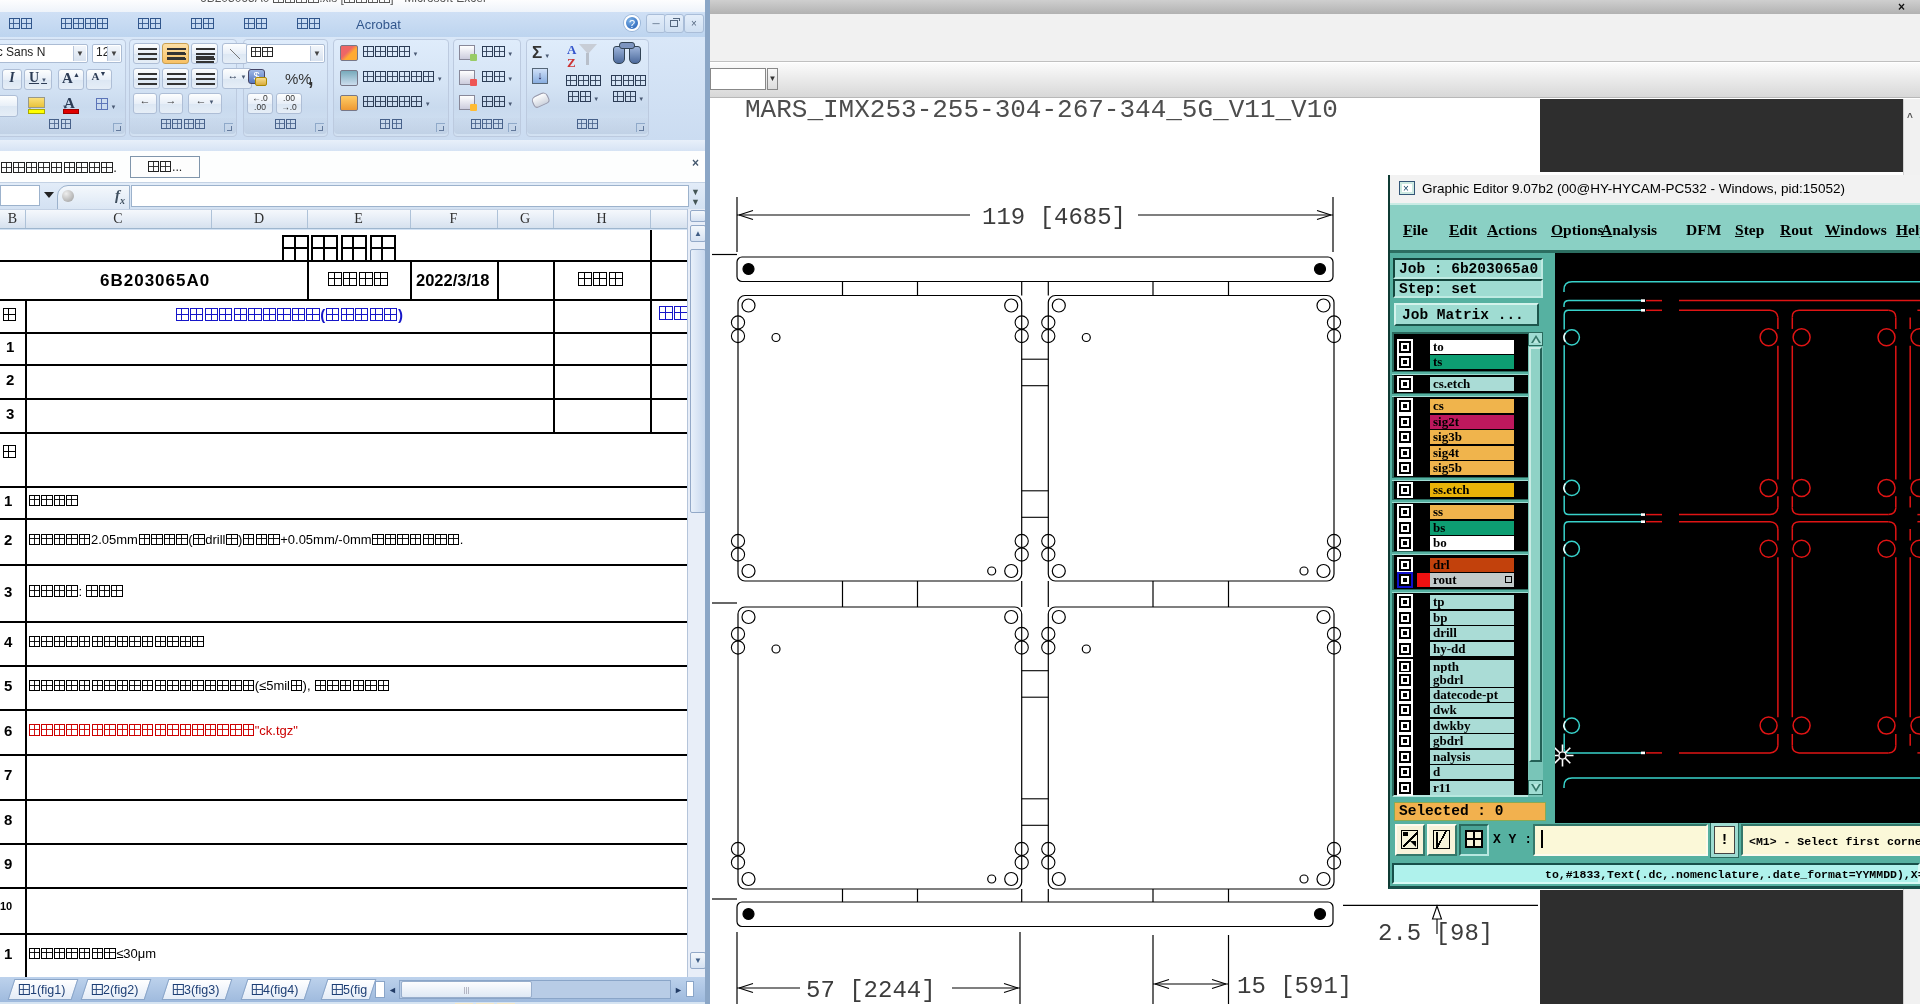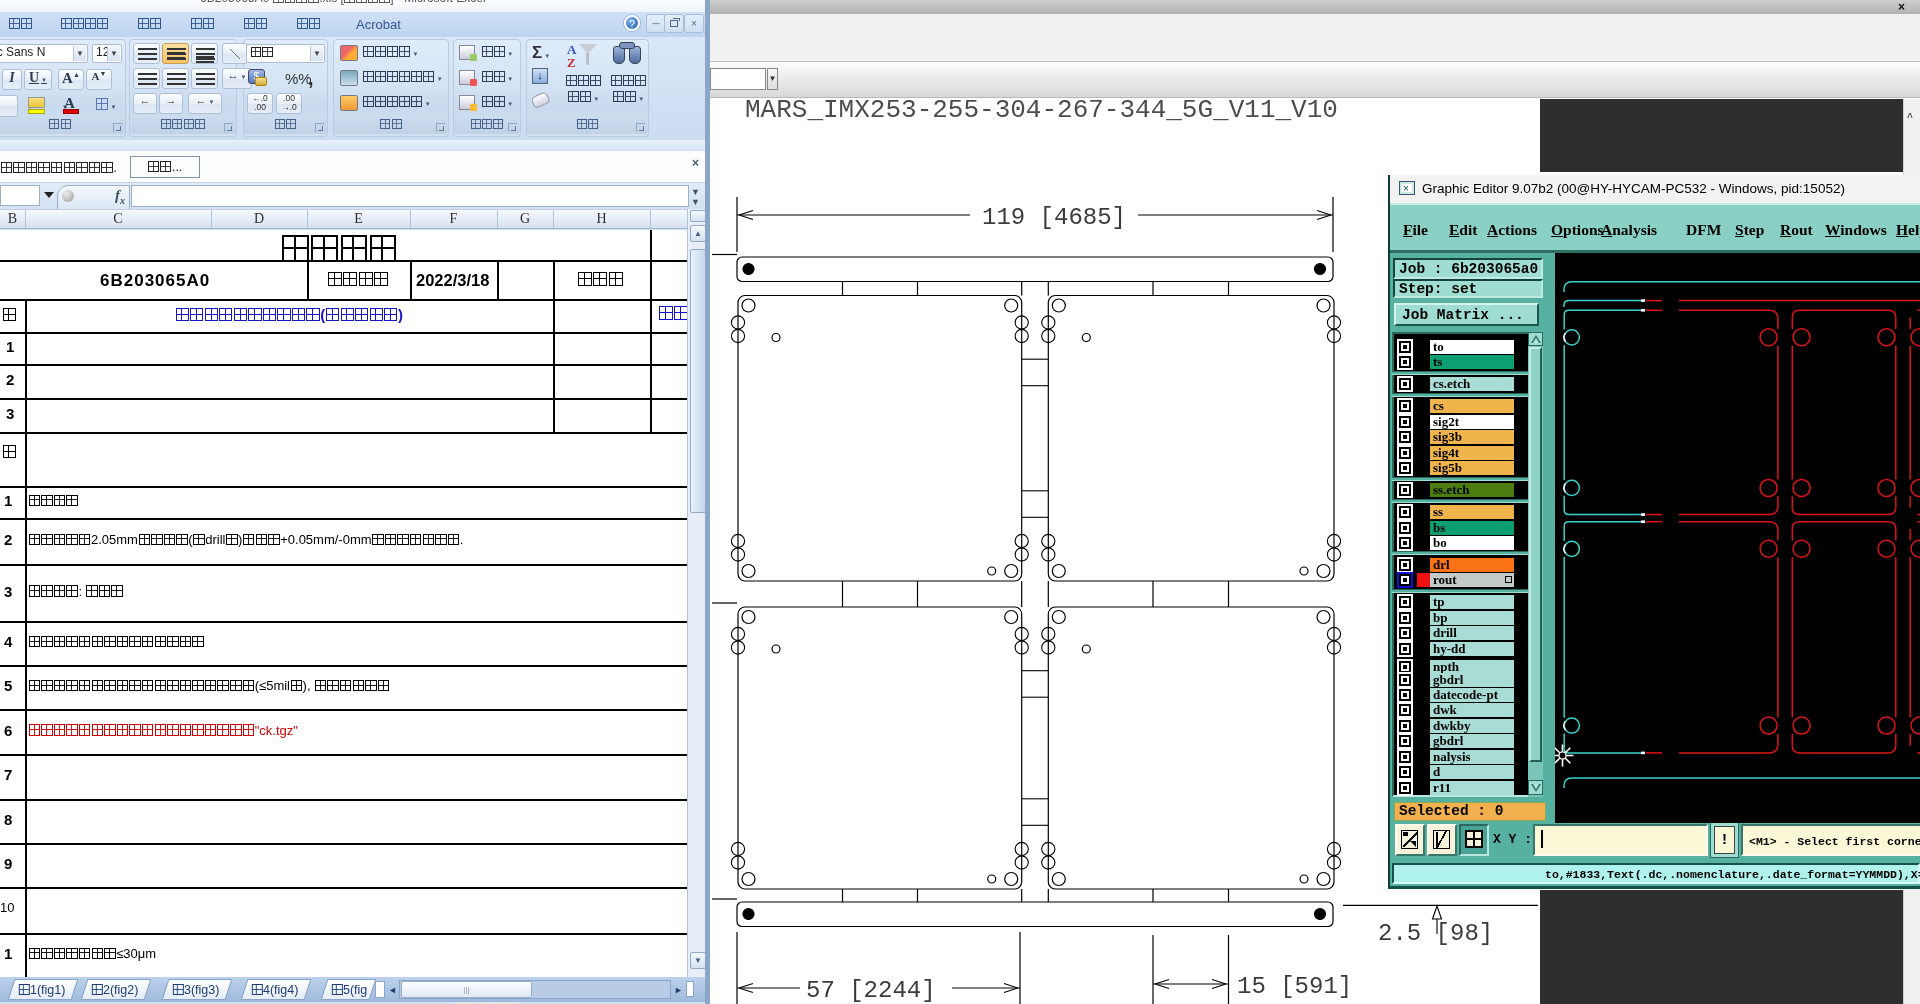--- a/index.html
+++ b/index.html
@@ -408,21 +408,21 @@
         <span class="t" style="left:2.0px;top:213.0px;font-size:15px"><i class="c"></i></span>
         <span class="t" style="left:4.0px;top:261.8px;font-size:15px;font-weight:700">1</span>
         <span class="t" style="left:4.0px;top:300.8px;font-size:15px;font-weight:700">2</span>
         <span class="t" style="left:4.0px;top:352.5px;font-size:15px;font-weight:700">3</span>
         <span class="t" style="left:4.0px;top:403.0px;font-size:15px;font-weight:700">4</span>
         <span class="t" style="left:4.0px;top:447.0px;font-size:15px;font-weight:700">5</span>
         <span class="t" style="left:4.0px;top:491.5px;font-size:15px;font-weight:700">6</span>
         <span class="t" style="left:4.0px;top:536.2px;font-size:15px;font-weight:700">7</span>
         <span class="t" style="left:4.0px;top:580.8px;font-size:15px;font-weight:700">8</span>
         <span class="t" style="left:4.0px;top:625.0px;font-size:15px;font-weight:700">9</span>
-        <span class="t" style="left:0.0px;top:670.0px;font-size:13px;font-weight:400">10</span>
+        <span class="t" style="left:0.0px;top:670.0px;font-size:11px;font-weight:700">10</span>
         <span class="t" style="left:4.0px;top:714.8px;font-size:15px;font-weight:700">1</span>
         <span class="t" style="left:28.0px;top:262.8px;font-size:13px;"><i class="c"></i><i class="c"></i><i class="c"></i><i class="c"></i></span>
         <span class="t" style="left:28.0px;top:301.8px;font-size:13px;"><i class="c"></i><i class="c"></i><i class="c"></i><i class="c"></i><i class="c"></i>2.05mm<i class="c"></i><i class="c"></i><i class="c"></i><i class="c"></i>(<i class="c"></i>drill<i class="c"></i>)<i class="c"></i><i class="c"></i><i class="c"></i>+0.05mm/-0mm<i class="c"></i><i class="c"></i><i class="c"></i><i class="c"></i><i class="c"></i><i class="c"></i><i class="c"></i>.</span>
         <span class="t" style="left:28.0px;top:353.5px;font-size:13px;"><i class="c"></i><i class="c"></i><i class="c"></i><i class="c"></i>: <i class="c"></i><i class="c"></i><i class="c"></i></span>
         <span class="t" style="left:28.0px;top:404.0px;font-size:13px;"><i class="c"></i><i class="c"></i><i class="c"></i><i class="c"></i><i class="c"></i><i class="c"></i><i class="c"></i><i class="c"></i><i class="c"></i><i class="c"></i><i class="c"></i><i class="c"></i><i class="c"></i><i class="c"></i></span>
         <span class="t" style="left:28.0px;top:448.0px;font-size:13px;"><i class="c"></i><i class="c"></i><i class="c"></i><i class="c"></i><i class="c"></i><i class="c"></i><i class="c"></i><i class="c"></i><i class="c"></i><i class="c"></i><i class="c"></i><i class="c"></i><i class="c"></i><i class="c"></i><i class="c"></i><i class="c"></i><i class="c"></i><i class="c"></i>(≤5mil<i class="c"></i>), <i class="c"></i><i class="c"></i><i class="c"></i><i class="c"></i><i class="c"></i><i class="c"></i></span>
         <span class="t" style="left:28.0px;top:492.5px;font-size:13px;color:#cc0000"><i class="c"></i><i class="c"></i><i class="c"></i><i class="c"></i><i class="c"></i><i class="c"></i><i class="c"></i><i class="c"></i><i class="c"></i><i class="c"></i><i class="c"></i><i class="c"></i><i class="c"></i><i class="c"></i><i class="c"></i><i class="c"></i><i class="c"></i><i class="c"></i>"ck.tgz"</span>
         <span class="t" style="left:28.0px;top:715.8px;font-size:13px;"><i class="c"></i><i class="c"></i><i class="c"></i><i class="c"></i><i class="c"></i><i class="c"></i><i class="c"></i>≤30μm</span>
       </div>
       <div id="vsb" class="a">
@@ -495,21 +495,21 @@
         <span class="lrow" style="top:65.3px">
           <span class="cb">
             <i></i>
           </span>
           <span class="lname" style="background:#f0b44c">cs</span>
         </span>
         <span class="lrow" style="top:80.8px">
           <span class="cb">
             <i></i>
           </span>
-          <span class="lname" style="background:#ffffff">sig2t</span>
+          <span class="lname" style="background:#be185d">sig2t</span>
         </span>
         <span class="lrow" style="top:96.2px">
           <span class="cb">
             <i></i>
           </span>
           <span class="lname" style="background:#f0b44c">sig3b</span>
         </span>
         <span class="lrow" style="top:111.7px">
           <span class="cb">
             <i></i>
@@ -520,21 +520,21 @@
           <span class="cb">
             <i></i>
           </span>
           <span class="lname" style="background:#f0b44c">sig5b</span>
         </span>
         <span class="lsep" style="top:142.6px"></span>
         <span class="lrow" style="top:149.1px">
           <span class="cb">
             <i></i>
           </span>
-          <span class="lname" style="background:#4d7c0f">ss.etch</span>
+          <span class="lname" style="background:#eab308">ss.etch</span>
         </span>
         <span class="lsep" style="top:164.5px"></span>
         <span class="lrow" style="top:171.0px">
           <span class="cb">
             <i></i>
           </span>
           <span class="lname" style="background:#f0b44c">ss</span>
         </span>
         <span class="lrow" style="top:186.5px">
           <span class="cb">
@@ -546,21 +546,21 @@
           <span class="cb">
             <i></i>
           </span>
           <span class="lname" style="background:#ffffff">bo</span>
         </span>
         <span class="lsep" style="top:217.4px"></span>
         <span class="lrow" style="top:223.9px">
           <span class="cb">
             <i></i>
           </span>
-          <span class="lname" style="background:#f97316">drl</span>
+          <span class="lname" style="background:#c2410c">drl</span>
         </span>
         <span class="lrow" style="top:239.3px">
           <span class="cb" style="box-shadow:0 0 0 2px #1111cc">
             <i></i>
           </span>
           <span style="position:absolute;left:23px;top:0px;width:13px;height:14px;background:#ee1111"></span>
           <span class="lname" style="background:#c2cbca">rout<i style="position:absolute;right:2px;top:3px;width:7px;height:7px;border:1px solid #000;font-style:normal"></i></span>
         </span>
         <span class="lsep" style="top:254.8px"></span>
         <span class="lrow" style="top:261.3px">

